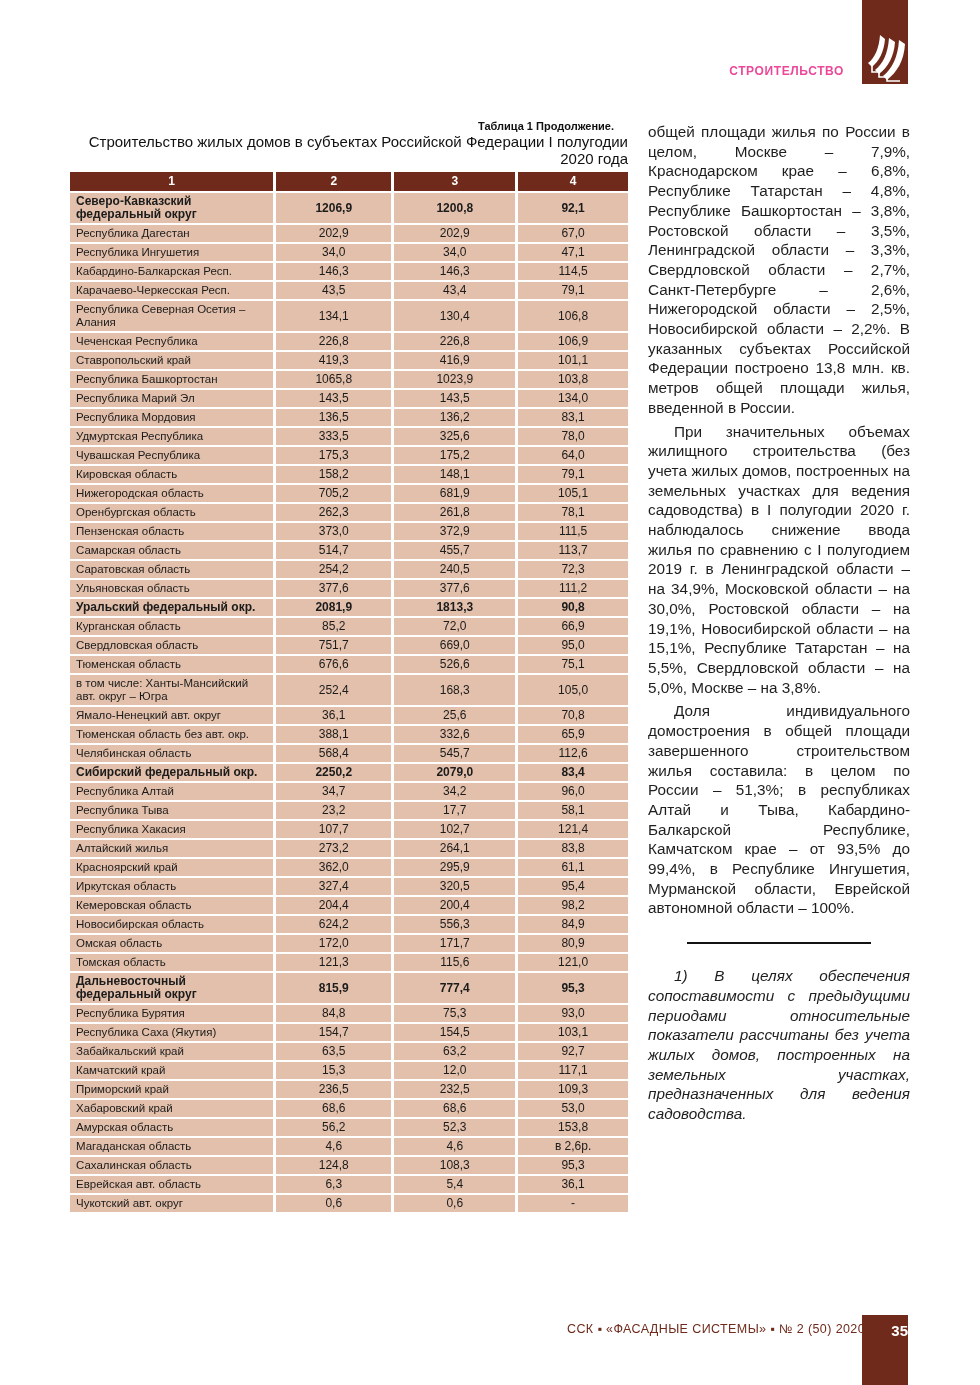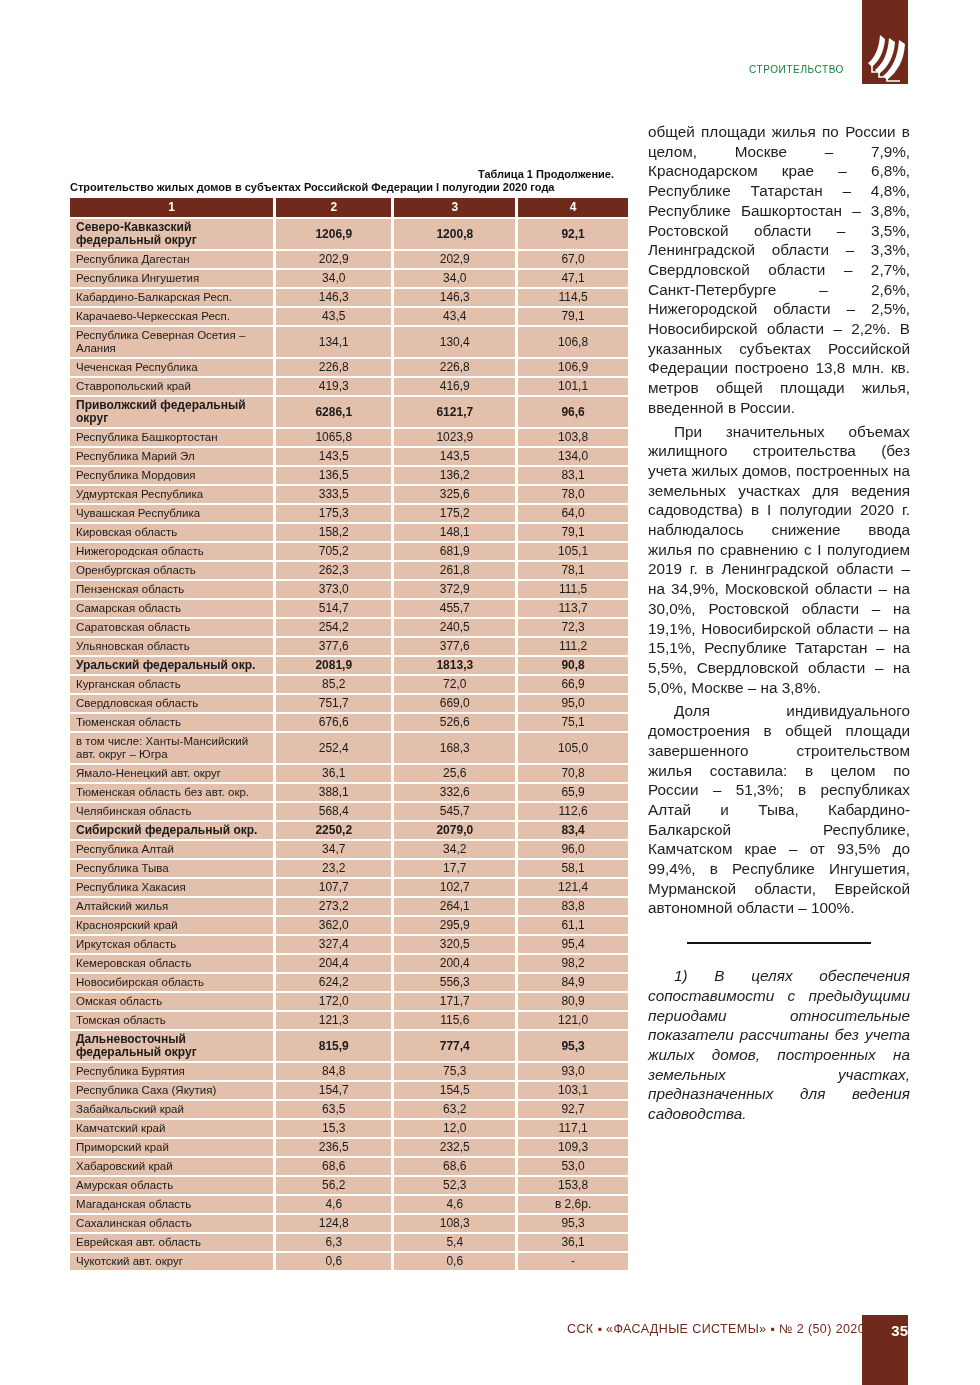--- a/index.html
+++ b/index.html
@@ -7,26 +7,26 @@
     width:980px;height:1385px;background:#ffffff;position:relative;overflow:hidden;
     font-family:"Liberation Sans","DejaVu Sans",sans-serif;
     -webkit-font-smoothing:antialiased;
   }
   
   .brand-box{
     position:absolute;left:862px;top:0;width:46px;height:84px;background:#6f2a1b;
   }
   .section-label{
     position:absolute;top:64px;right:136px;
-    font-size:10px;font-weight:normal;letter-spacing:0.6px;color:#15803d;
+    font-size:12px;font-weight:bold;letter-spacing:0.6px;color:#ec4899;
   }
   
-  .table-area{position:absolute;left:70px;top:120px;width:558px;margin-top:48px;}
+  .table-area{position:absolute;left:70px;top:120px;width:558px;}
   .caption1{text-align:right;font-size:11px;font-weight:bold;color:#111;padding-right:14px;}
-  .caption2{text-align:left;font-size:11px;font-weight:bold;color:#111;margin:1px 0 3px;}
+  .caption2{text-align:right;font-size:15px;font-weight:normal;color:#111;margin:1px 0 3px;}
   table.data{
     width:564px;margin-left:-3px;
     border-collapse:separate;border-spacing:3px 2px;table-layout:fixed;
   }
   table.data th{
     background:#6f2a1b;color:#ffffff;font-size:12px;font-weight:bold;
     text-align:center;padding:3px 2px;line-height:13px;
   }
   table.data td{
     background:#e3c0ab;color:#1b1b1b;font-size:11.5px;line-height:13px;
@@ -136,26 +136,20 @@
             <td>226,8</td>
             <td>226,8</td>
             <td>106,9</td>
           </tr>
           <tr>
             <td>Ставропольский край</td>
             <td>419,3</td>
             <td>416,9</td>
             <td>101,1</td>
           </tr>
-          <tr class="bold-row">
-            <td>Приволжский федеральный округ</td>
-            <td>6286,1</td>
-            <td>6121,7</td>
-            <td>96,6</td>
-          </tr>
           <tr>
             <td>Республика Башкортостан</td>
             <td>1065,8</td>
             <td>1023,9</td>
             <td>103,8</td>
           </tr>
           <tr>
             <td>Республика Марий Эл</td>
             <td>143,5</td>
             <td>143,5</td>

